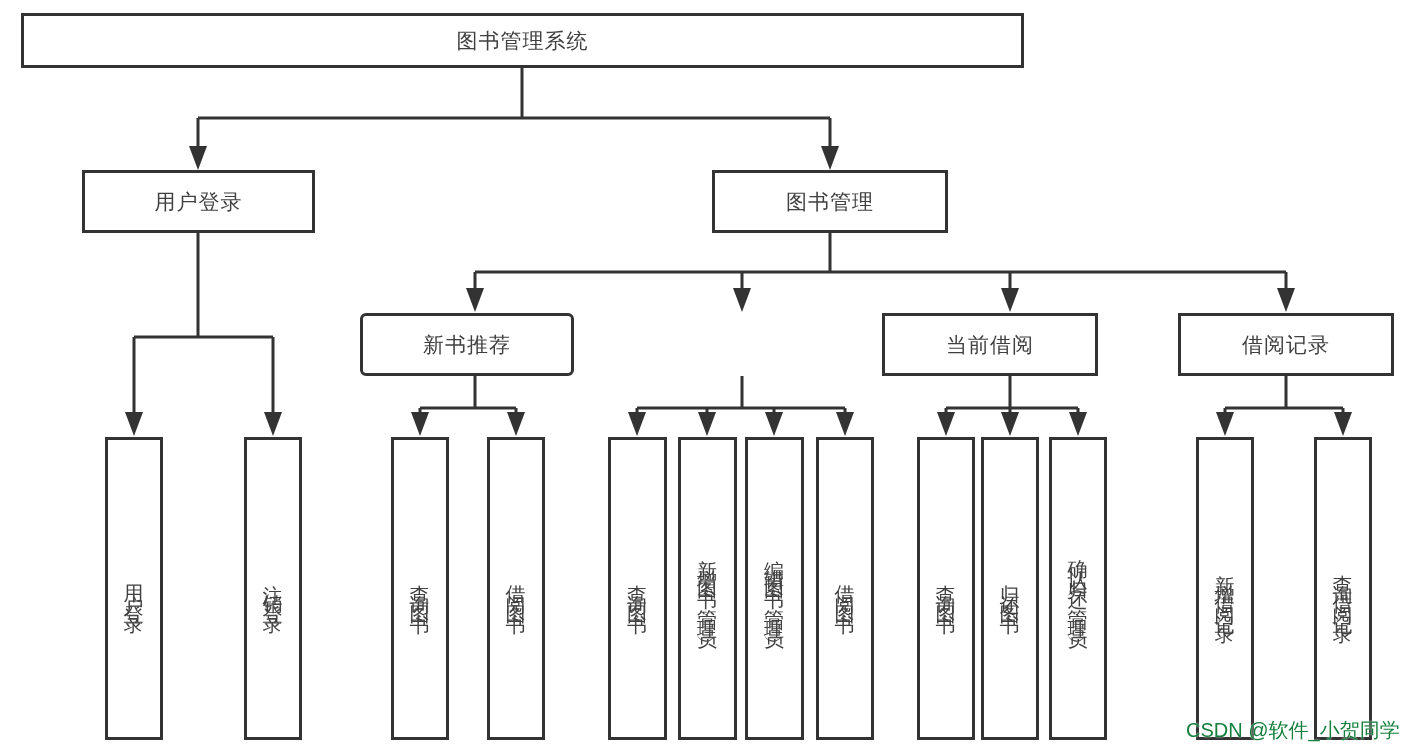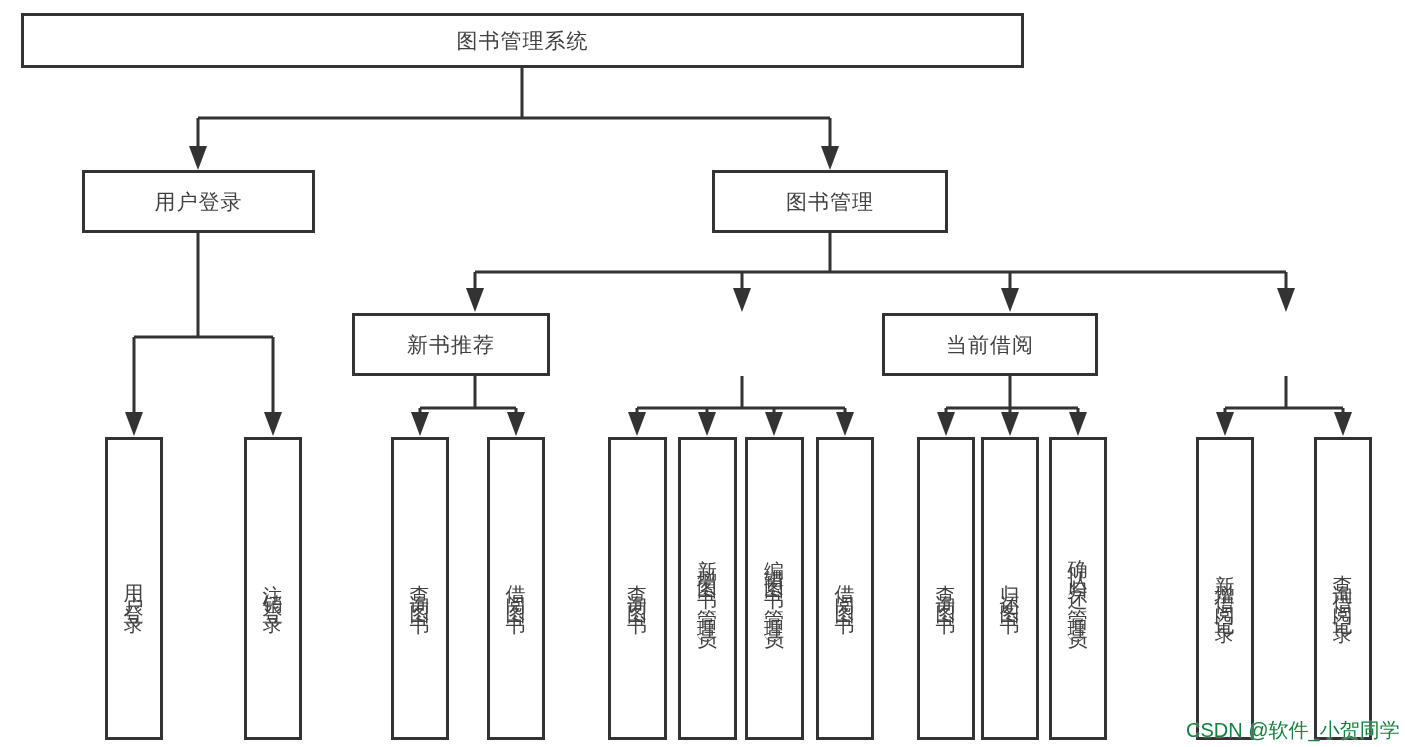--- a/index.html
+++ b/index.html
@@ -98,22 +98,23 @@
       <path d="M1216,412 L1234,412 L1225,436 Z"></path>
       <path d="M1334,412 L1352,412 L1343,436 Z"></path>
     </g>
   </svg>
 
   <div class="node h" style="left:21px;top:13px;width:1003px;height:55px;">图书管理系统</div>
 
   <div class="node h" style="left:82px;top:170px;width:233px;height:63px;">用户登录</div>
   <div class="node h" style="left:712px;top:170px;width:236px;height:63px;">图书管理</div>
 
-  <div class="node h" style="left:352px;top:313px;width:198px;height:63px;">新书推荐</div>
+  <div class="node h" style="left:360px;top:313px;width:214px;height:63px;border-radius:6px;">新书推荐</div>
   <div class="node h" style="left:882px;top:313px;width:216px;height:63px;">当前借阅</div>
+  <div class="node h" style="left:1178px;top:313px;width:216px;height:63px;">借阅记录</div>
 
   <div class="node v" style="left:105px;top:437px;width:58px;height:303px;">用户登录</div>
   <div class="node v" style="left:244px;top:437px;width:58px;height:303px;">注销登录</div>
 
   <div class="node v" style="left:391px;top:437px;width:58px;height:303px;">查询图书</div>
   <div class="node v" style="left:487px;top:437px;width:58px;height:303px;">借阅图书</div>
 
   <div class="node v" style="left:608px;top:437px;width:59px;height:303px;">查询图书</div>
   <div class="node v" style="left:678px;top:437px;width:59px;height:303px;">新增图书（管理员）</div>
   <div class="node v" style="left:745px;top:437px;width:59px;height:303px;">编辑图书（管理员）</div>

